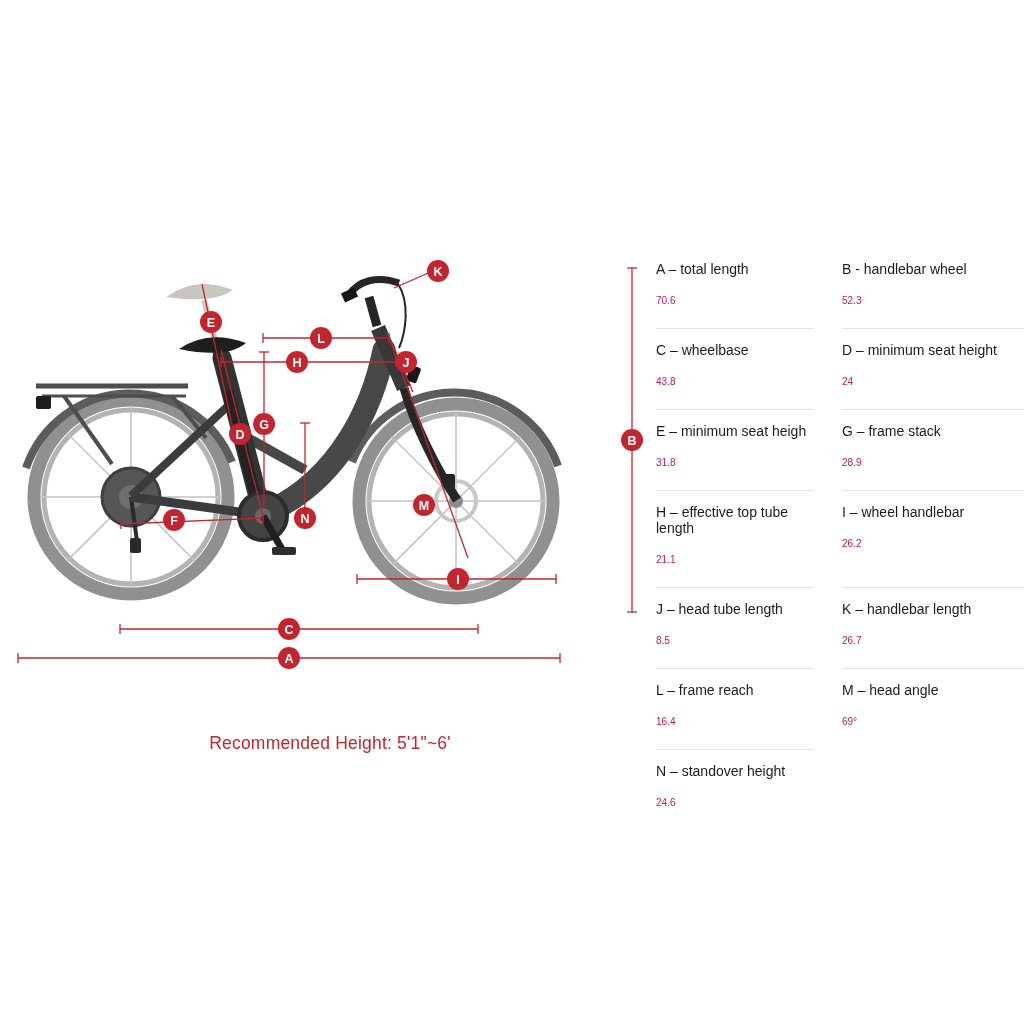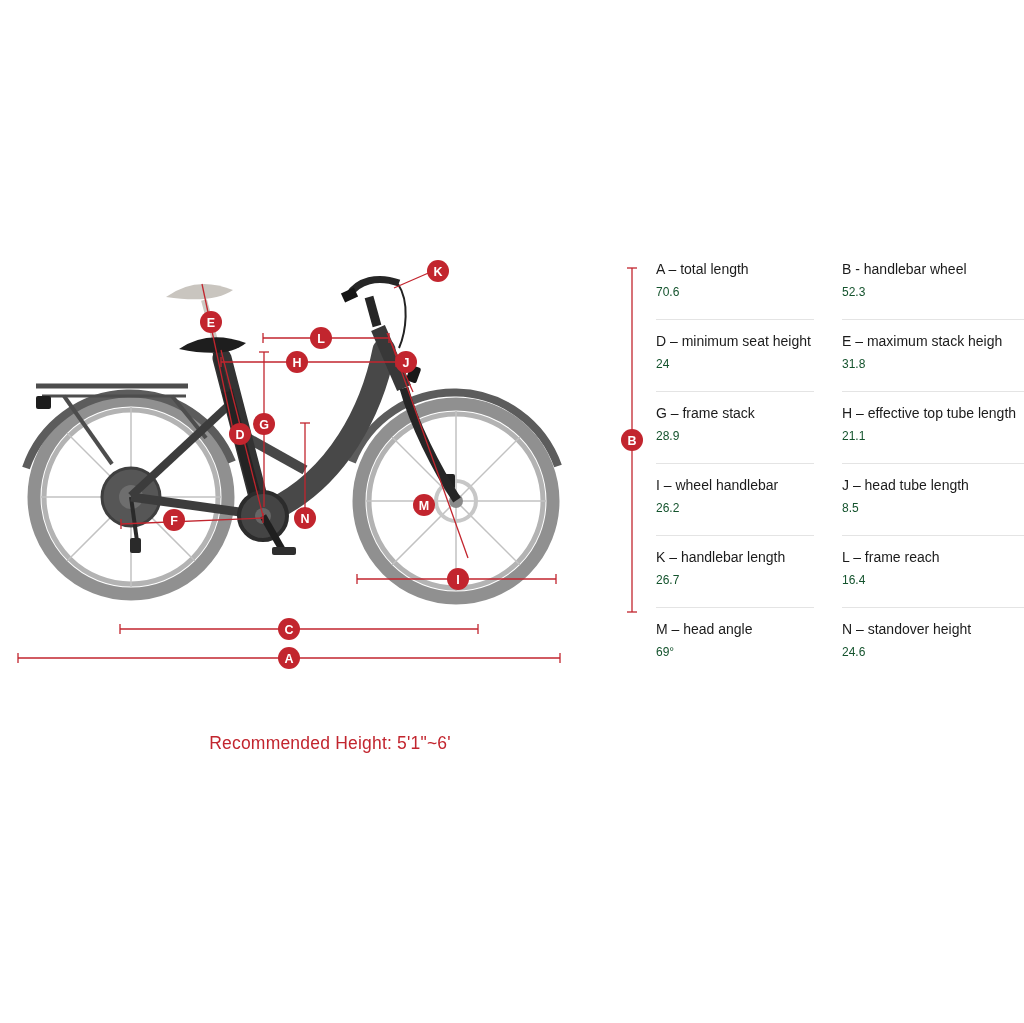--- a/index.html
+++ b/index.html
@@ -24,21 +24,21 @@
   }
 
   
   .specs{
     position:absolute;left:656px;top:248px;width:366px;
     display:grid;grid-template-columns:158px 186px;column-gap:28px;
   }
   .spec-cell{padding:13px 0 19px;border-bottom:1px solid #e4e4e4;}
   .spec-cell:nth-last-child(-n+2){border-bottom:none;}
   .spec-label{font-size:14px;color:#1b1b1b;line-height:16px;}
-  .spec-value{font-size:12px;color:#14532d;line-height:16px;margin-top:7px;}
+  .spec-value{font-size:10px;color:#be185d;line-height:16px;margin-top:16px;}
 </style>
 </head>
 <body>
 
 <div class="stage">
 
   <svg width="660" height="700" viewBox="0 0 660 700">
 
     <g>
       <circle cx="131" cy="497" r="97" fill="none" stroke="#909090" stroke-width="13"></circle>
@@ -244,25 +244,29 @@
   <div class="specs">
     <div class="spec-cell">
       <div class="spec-label">A – total length</div>
       <div class="spec-value">70.6</div>
     </div>
     <div class="spec-cell">
       <div class="spec-label">B - handlebar wheel</div>
       <div class="spec-value">52.3</div>
     </div>
     <div class="spec-cell">
+      <div class="spec-label">C – wheelbase</div>
+      <div class="spec-value">43.8</div>
+    </div>
+    <div class="spec-cell">
       <div class="spec-label">D – minimum seat height</div>
       <div class="spec-value">24</div>
     </div>
     <div class="spec-cell">
-      <div class="spec-label">E – maximum stack heigh</div>
+      <div class="spec-label">E – minimum seat heigh</div>
       <div class="spec-value">31.8</div>
     </div>
     <div class="spec-cell">
       <div class="spec-label">G – frame stack</div>
       <div class="spec-value">28.9</div>
     </div>
     <div class="spec-cell">
       <div class="spec-label">H – effective top tube length</div>
       <div class="spec-value">21.1</div>
     </div>

